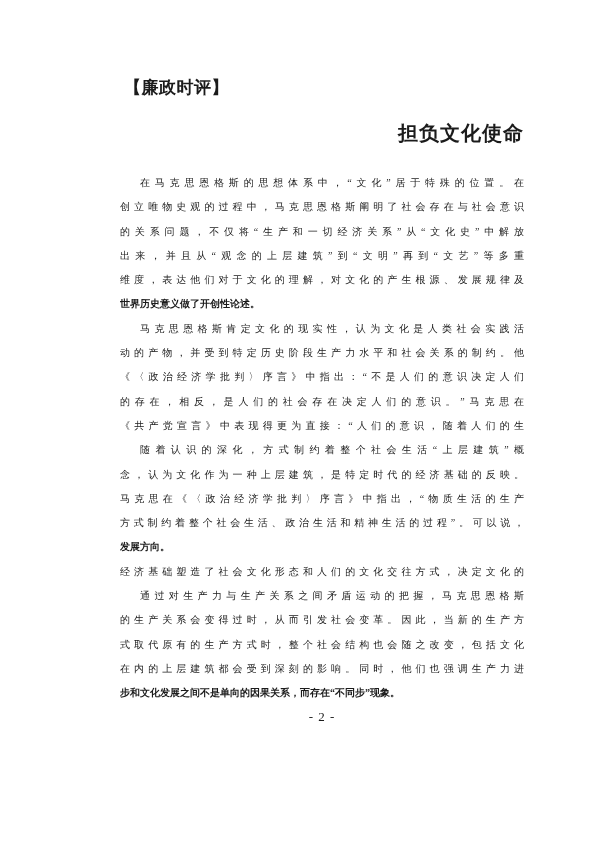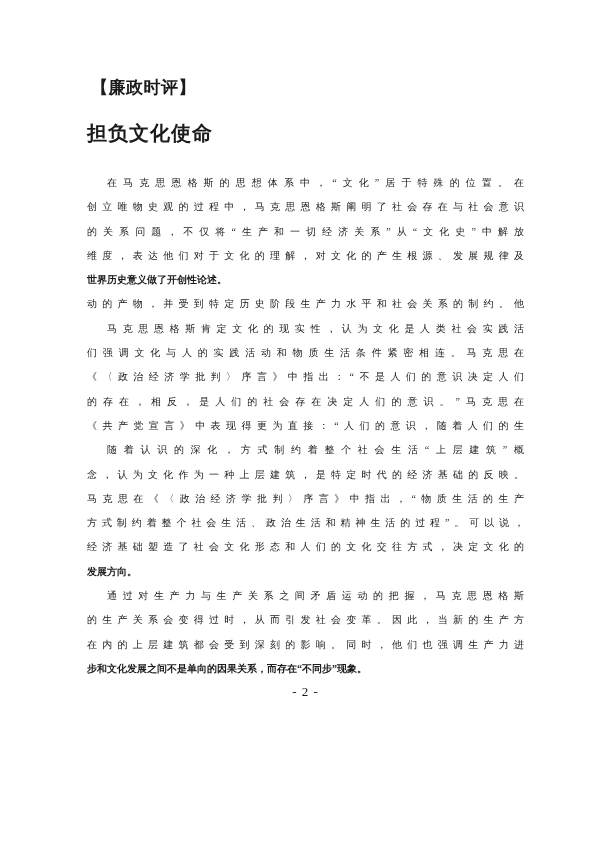--- a/index.html
+++ b/index.html
@@ -12,36 +12,36 @@
     width: 600px;
     height: 849px;
     background: #ffffff;
     color: #1b1b1b;
     font-family: "Liberation Serif", "DejaVu Serif", serif;
     overflow: hidden;
     box-sizing: border-box;
     padding-top: 78px;
   }
   .content {
-    margin-left: 87px;
+    margin-left: 120px;
     margin-right: 76px; 
   }
   .category-header {
     font-size: 17px;
     line-height: 20px;
     font-weight: bold;
     margin-left: 4px;
     letter-spacing: 0.5px;
   }
   .doc-title {
     margin: 21px 0 0 0;
     font-size: 20px;
     line-height: 28px;
     font-weight: bold;
-    text-align: left;
+    text-align: right;
     letter-spacing: 1px;
   }
   .body-text {
     margin-top: 24px;
   }
   .paragraph {
     margin: 0;
   }
   .line {
     height: 24.3px;
@@ -72,41 +72,42 @@
 
 <div class="page">
   <div class="content">
     <div class="category-header">【廉政时评】</div>
     <h1 class="doc-title">担负文化使命</h1>
     <div class="body-text" id="body-text">
         <div class="paragraph">
           <div class="line first">在马克思恩格斯的思想体系中，“文化”居于特殊的位置。在</div>
           <div class="line">创立唯物史观的过程中，马克思恩格斯阐明了社会存在与社会意识</div>
           <div class="line">的关系问题，不仅将“生产和一切经济关系”从“文化史”中解放</div>
+          <div class="line">出来，并且从“观念的上层建筑”到“文明”再到“文艺”等多重</div>
           <div class="line">维度，表达他们对于文化的理解，对文化的产生根源、发展规律及</div>
           <div class="line last">世界历史意义做了开创性论述。</div>
         </div>
         <div class="paragraph">
+          <div class="line first">马克思恩格斯肯定文化的现实性，认为文化是人类社会实践活</div>
           <div class="line">动的产物，并受到特定历史阶段生产力水平和社会关系的制约。他</div>
-          <div class="line first">马克思恩格斯肯定文化的现实性，认为文化是人类社会实践活</div>
-          <div class="line">们强调文化与人的实践活动和物质生活条件紧密相连。马克思在</div>
           <div class="line">《〈政治经济学批判〉序言》中指出：“不是人们的意识决定人们</div>
           <div class="line">的存在，相反，是人们的社会存在决定人们的意识。”马克思在</div>
           <div class="line">《共产党宣言》中表现得更为直接：“人们的意识，随着人们的生</div>
         </div>
         <div class="paragraph">
           <div class="line first">随着认识的深化，方式制约着整个社会生活“上层建筑”概</div>
           <div class="line">念，认为文化作为一种上层建筑，是特定时代的经济基础的反映。</div>
           <div class="line">马克思在《〈政治经济学批判〉序言》中指出，“物质生活的生产</div>
           <div class="line">方式制约着整个社会生活、政治生活和精神生活的过程”。可以说，</div>
+          <div class="line last">发展方向。</div>
           <div class="line">经济基础塑造了社会文化形态和人们的文化交往方式，决定文化的</div>
-          <div class="line last">发展方向。</div>
         </div>
         <div class="paragraph">
           <div class="line first">通过对生产力与生产关系之间矛盾运动的把握，马克思恩格斯</div>
           <div class="line">的生产关系会变得过时，从而引发社会变革。因此，当新的生产方</div>
+          <div class="line">式取代原有的生产方式时，整个社会结构也会随之改变，包括文化</div>
           <div class="line">在内的上层建筑都会受到深刻的影响。同时，他们也强调生产力进</div>
           <div class="line last">步和文化发展之间不是单向的因果关系，而存在“不同步”现象。</div>
         </div>
       </div>
     <div class="page-footer">- 2 -</div>
   </div>
 </div>
 
 </body></html>

